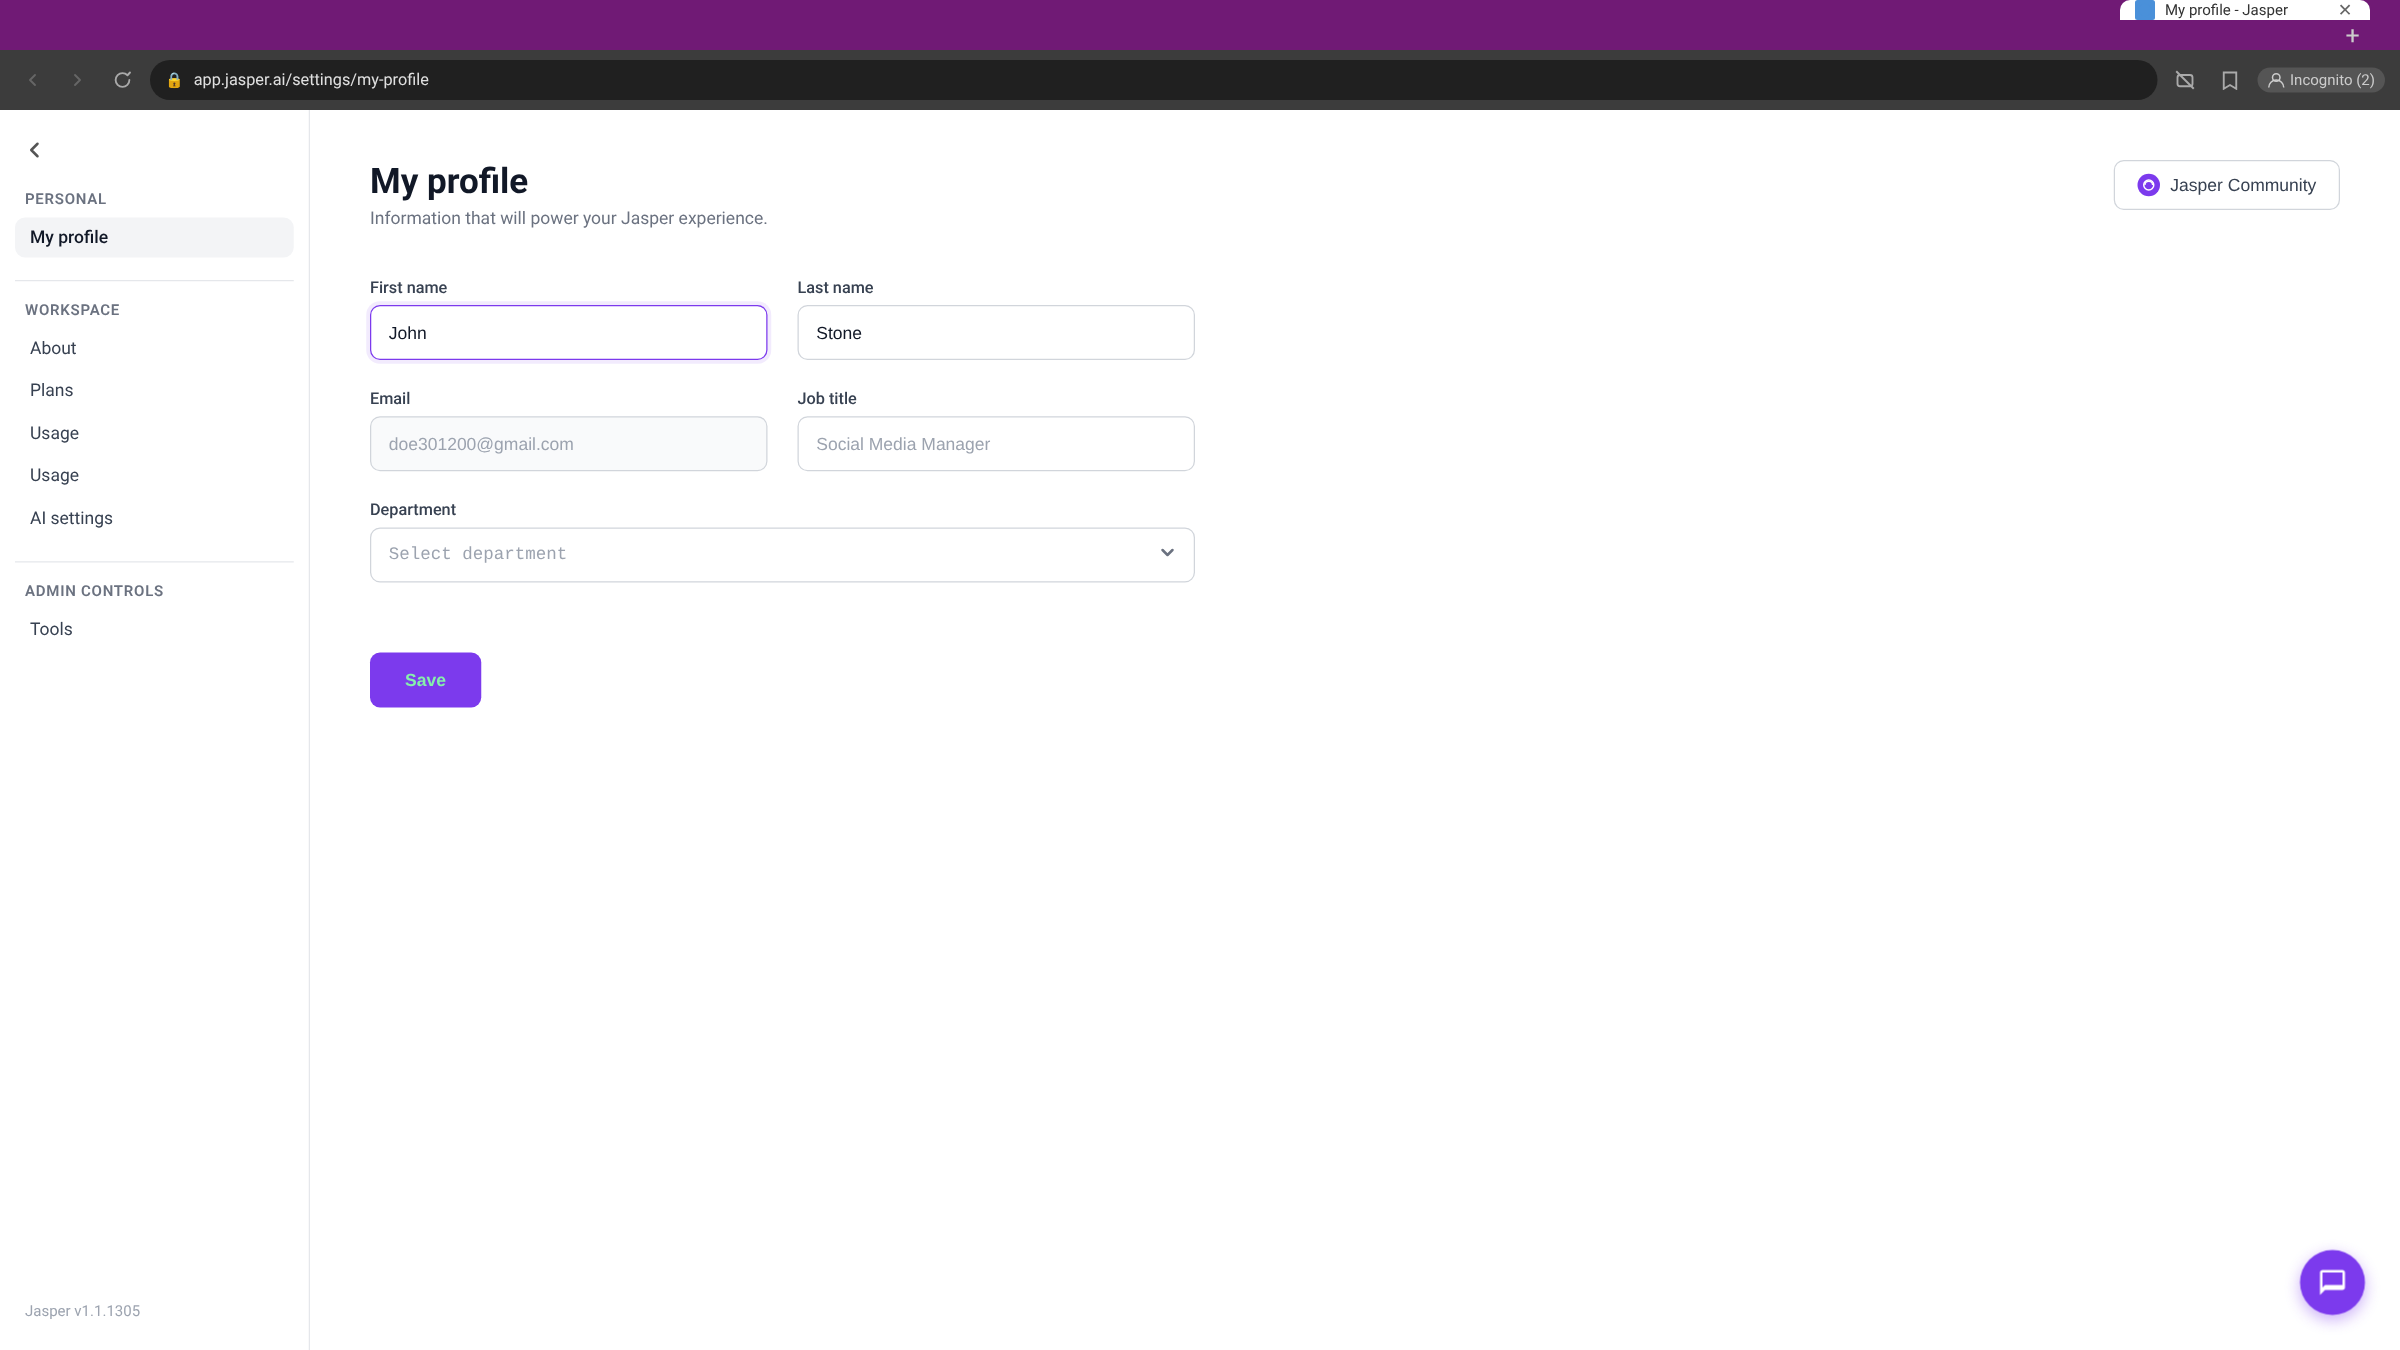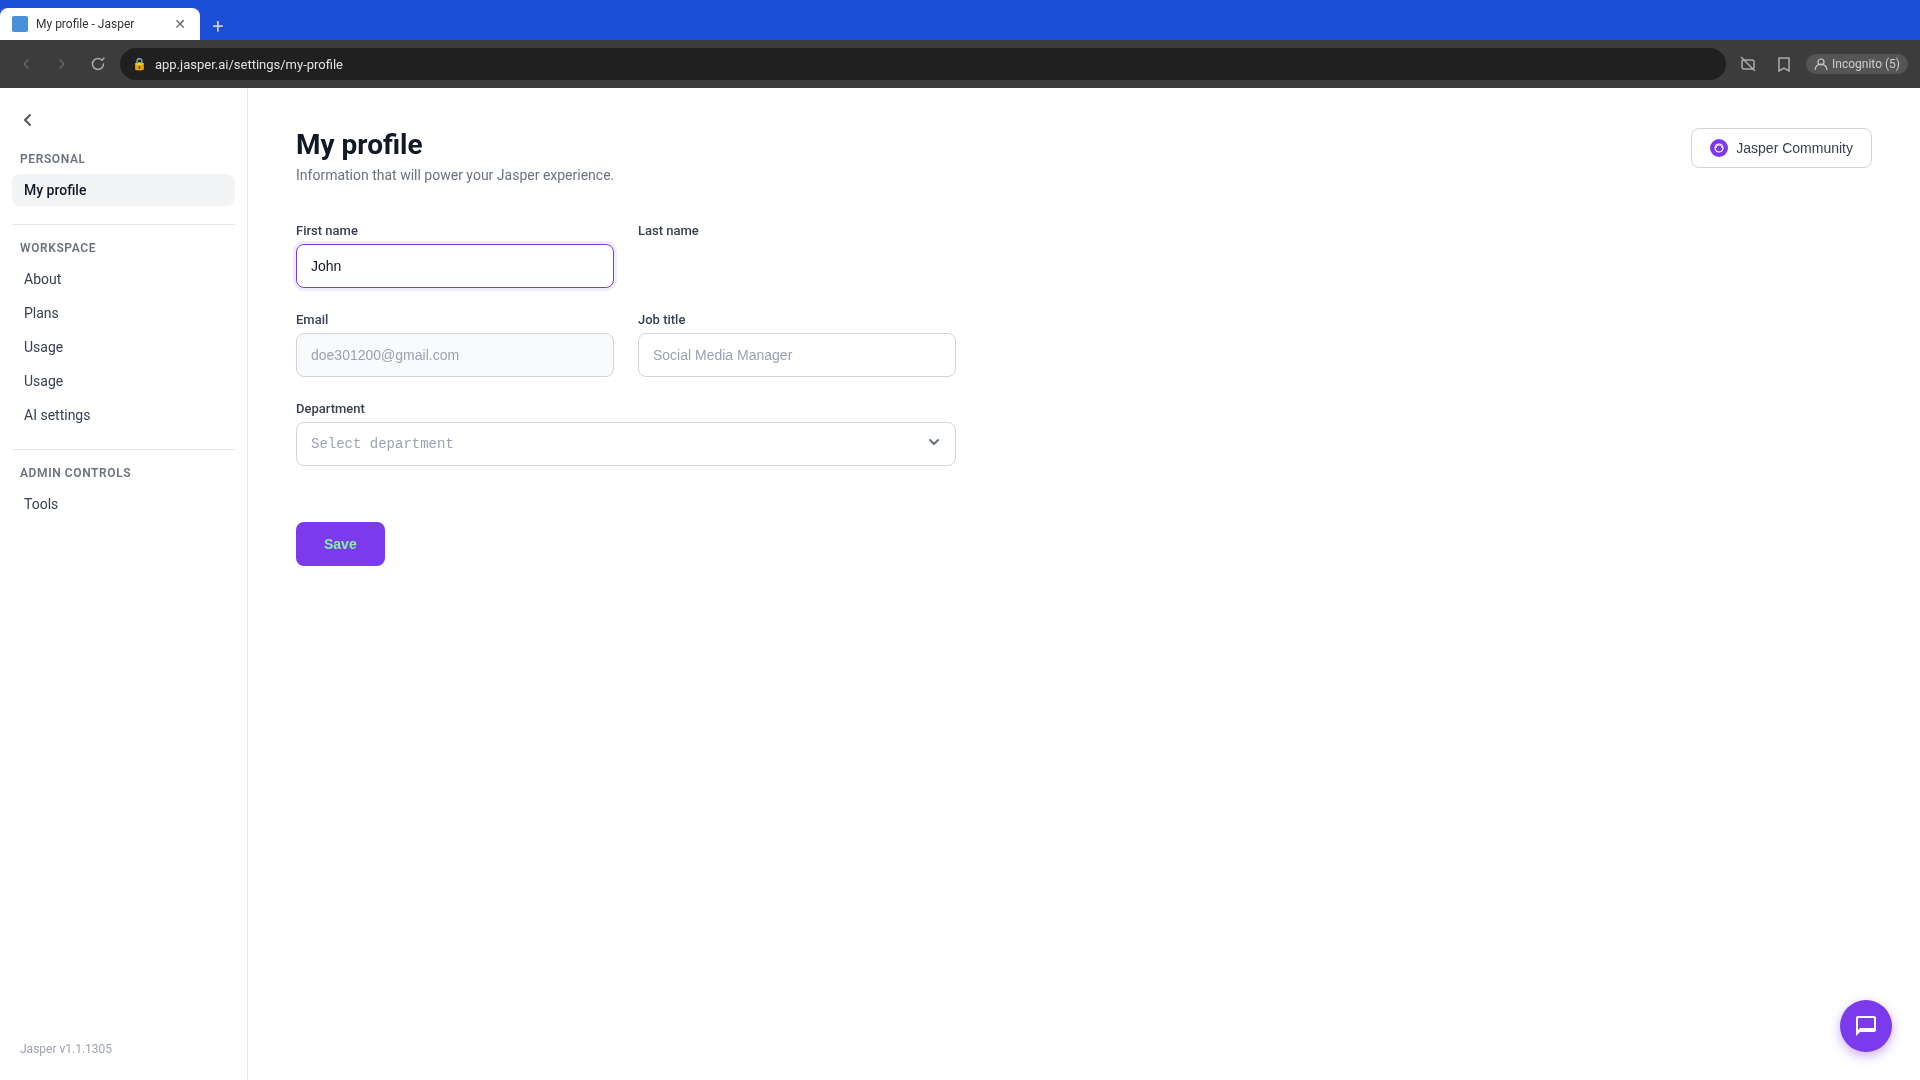--- a/index.html
+++ b/index.html
@@ -1,20 +1,20 @@
 <!DOCTYPE html>
 <html><head>
   <meta charset="utf-8">
   <style>
     * { box-sizing: border-box; margin: 0; padding: 0; }
     body { font-family: -apple-system, BlinkMacSystemFont, 'Segoe UI', Roboto, sans-serif; background: #fff; display: flex; flex-direction: column; height: 1080px; overflow: hidden; }
 
     
     .browser-chrome { background: #2d2d2d; height: 88px; flex-shrink: 0; }
-    .browser-tabs { background: #1d4ed8; height: 40px; display: flex; align-items: flex-end; padding: 0 0; }
+    .browser-tabs { background: #701a75; height: 40px; display: flex; align-items: flex-end; padding: 0 24px; flex-direction: column; }
     .browser-tab { background: #fff; border-radius: 8px 8px 0 0; height: 32px; display: flex; align-items: center; padding: 0 12px; gap: 8px; min-width: 200px; max-width: 280px; }
     .browser-tab .tab-favicon { width: 16px; height: 16px; background: #4a90d9; border-radius: 2px; flex-shrink: 0; display: flex; align-items: center; justify-content: center; }
     .browser-tab .tab-favicon svg { width: 12px; height: 12px; }
     .browser-tab .tab-title { font-size: 12px; color: #333; flex: 1; white-space: nowrap; overflow: hidden; text-overflow: ellipsis; }
     .browser-tab .tab-close { width: 16px; height: 16px; display: flex; align-items: center; justify-content: center; border-radius: 50%; cursor: pointer; color: #666; font-size: 14px; }
     .tab-new { width: 28px; height: 28px; display: flex; align-items: center; justify-content: center; color: #ccc; font-size: 20px; cursor: pointer; margin-left: 4px; }
     .browser-toolbar { background: #3c3c3c; height: 48px; display: flex; align-items: center; padding: 0 12px; gap: 8px; }
     .nav-btn { width: 28px; height: 28px; display: flex; align-items: center; justify-content: center; color: #aaa; cursor: pointer; border-radius: 50%; }
     .nav-btn.disabled { color: #666; cursor: default; }
     .address-bar { flex: 1; height: 32px; background: #202020; border-radius: 16px; display: flex; align-items: center; padding: 0 12px; gap: 8px; }
@@ -108,21 +108,21 @@
       <div class="toolbar-icon">
         <svg width="16" height="16" viewBox="0 0 16 16" fill="none" stroke="#aaa" stroke-width="1.5">
             <path d="M3 2h10v13l-5-3-5 3V2z"></path>
           </svg>
       </div>
       <div class="incognito-badge">
         <svg width="14" height="14" viewBox="0 0 14 14" fill="none">
             <circle cx="7" cy="5" r="3" stroke="#ccc" stroke-width="1.2"></circle>
             <path d="M1 13c0-3.3 2.7-6 6-6s6 2.7 6 6" stroke="#ccc" stroke-width="1.2"></path>
           </svg>
-        <span>Incognito (5)</span>
+        <span>Incognito (2)</span>
       </div>
     </div>
   </div>
 </div>
 
 <div class="app-layout">
 
   <aside class="sidebar">
     <div class="sidebar-back">
       <svg width="18" height="18" viewBox="0 0 18 18" fill="none" stroke="#555" stroke-width="2">
@@ -168,20 +168,21 @@
     </div>
 
     
     <div class="form-grid">
       <div class="form-group">
         <label class="form-label">First name</label>
         <input class="form-input focused" type="text" value="John" style="">
       </div>
       <div class="form-group">
         <label class="form-label">Last name</label>
+        <input class="form-input" type="text" value="Stone" style="">
       </div>
     </div>
 
     <div class="form-grid">
       <div class="form-group">
         <label class="form-label">Email</label>
         <input class="form-input disabled" type="email" disabled="" placeholder="doe301200@gmail.com" style="">
       </div>
       <div class="form-group">
         <label class="form-label">Job title</label>

